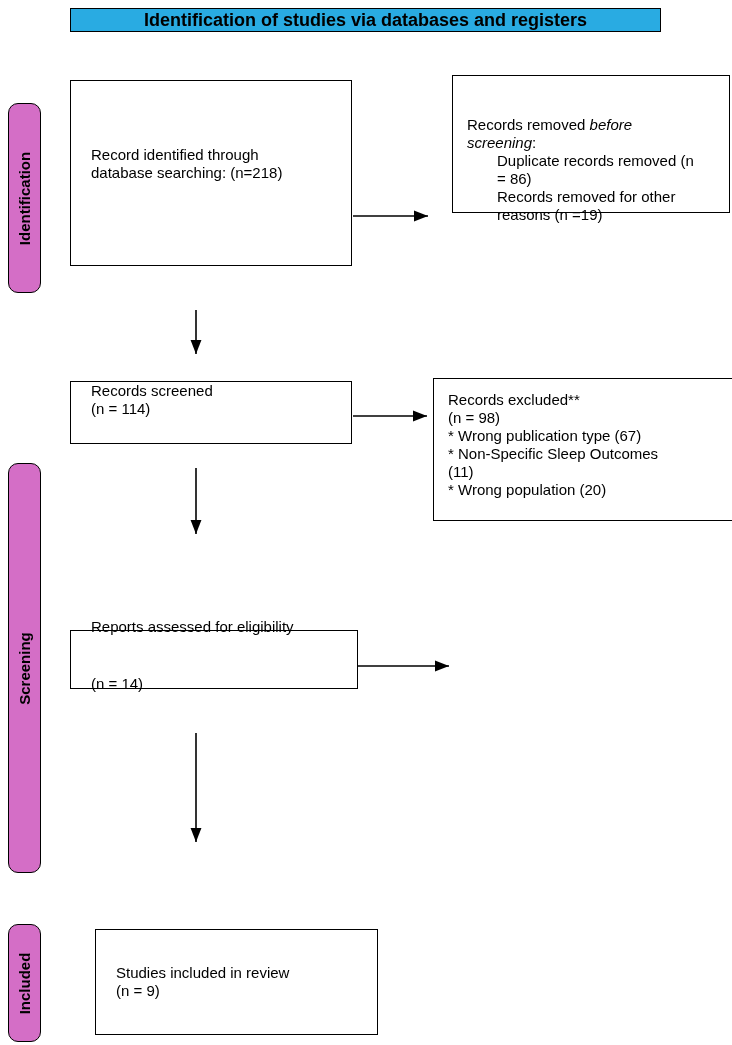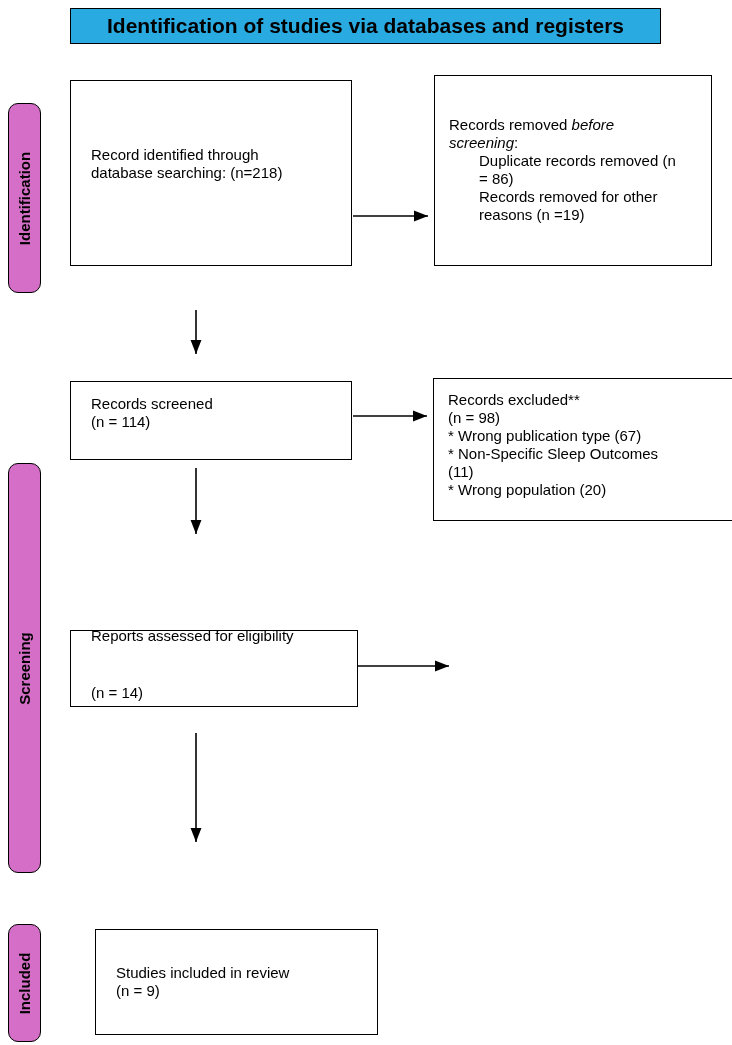--- a/index.html
+++ b/index.html
@@ -10,25 +10,25 @@
     position: relative;
     width: 732px;
     height: 1045px;
     background: #fff;
     overflow: hidden;
   }
 
   .header-box {
     position: absolute;
     left: 70px; top: 8px;
-    width: 591px; height: 36px;
+    width: 591px; height: 24px;
     background: var(--header-bg, #29ABE2);
     border: 1px solid #000;
     display: flex; align-items: center; justify-content: center;
-    font-weight: bold; font-size: 21px;
+    font-weight: bold; font-size: 18px;
     text-align: center;
   }
 
   .side-bar {
     position: absolute;
     left: 8px; width: 33px;
     background: var(--sidebar-bg, #D46EC6);
     border: 1px solid #000;
     border-radius: 10px;
     display: flex; align-items: center; justify-content: center;
@@ -49,39 +49,39 @@
     font-size: 15px;
     line-height: 1.2;
   }
   .flow-box .line { min-height: 18px; }
 
   #box-identified {
     left: 70px; top: 80px; width: 282px; height: 186px;
     padding: 65px 16px 0 20px;
   }
   #box-removed {
-    left: 434px; top: 75px; width: 278px; height: 191px;
+    left: 452px; top: 75px; width: 278px; height: 138px;
     padding: 40px 23px 0 14px;
   }
   #box-removed .heading { max-width: 192px; }
   #box-removed .item { margin-left: 30px; max-width: 202px; }
 
   #box-screened {
-    left: 70px; top: 381px; width: 282px; height: 79px;
+    left: 70px; top: 381px; width: 282px; height: 63px;
     padding: 0 16px 16px 20px;
-    display: flex; flex-direction: column; justify-content: center;
+    display: flex; flex-direction: column; 
   }
   #box-excluded {
     left: 433px; top: 378px; width: 314px; height: 143px;
     padding: 12px 10px 0 14px;
   }
   #box-excluded .line { max-width: 238px; }
 
   #box-assessed {
-    left: 70px; top: 630px; width: 288px; height: 77px;
+    left: 70px; top: 630px; width: 288px; height: 59px;
     padding: 0 16px 8px 20px;
     display: flex; flex-direction: column; justify-content: center; gap: 39px;
   }
   #box-reports-excluded {
     left: 455px; top: 556px; width: 271px; height: 166px;
     padding: 36px 12px 0 14px;
   }
   #box-reports-excluded .body { margin-top: 30px; max-width: 240px; }
 
   #box-included {

